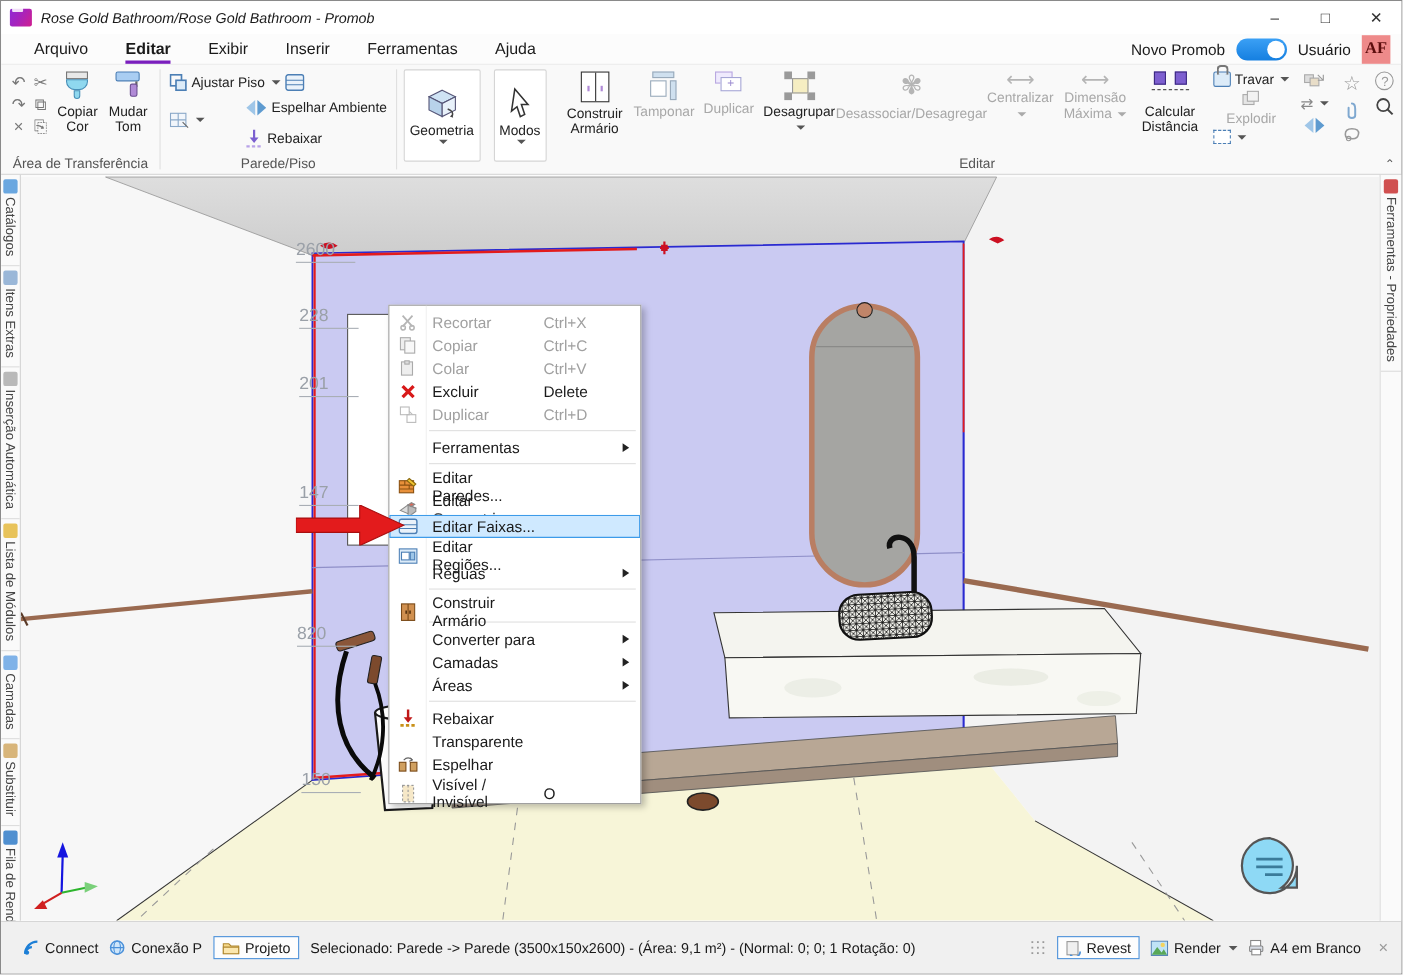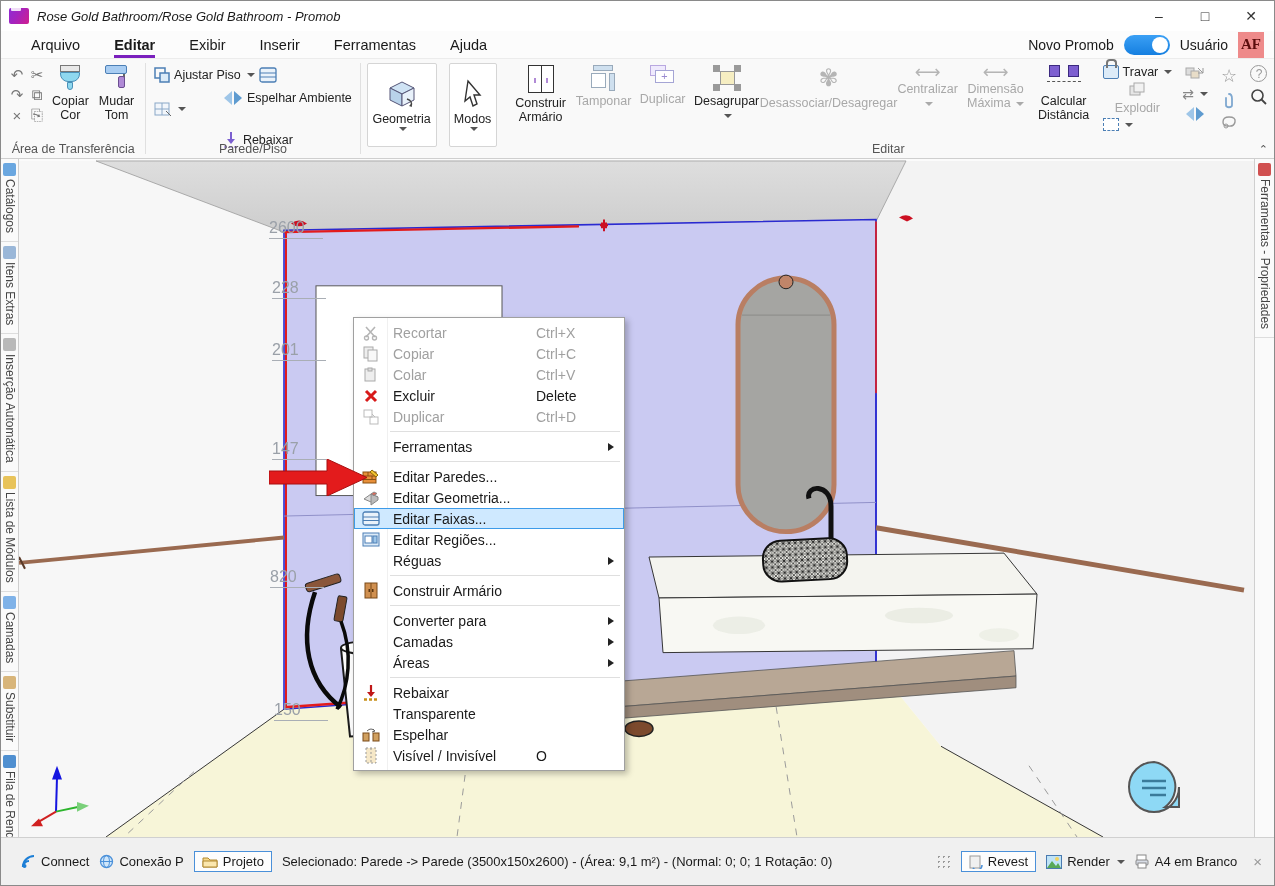--- a/index.html
+++ b/index.html
@@ -97,21 +97,21 @@
 
   .canvas { flex:1 1 auto; position:relative; background:#fbfbfb; overflow:hidden; }
   .scene-svg { position:absolute; inset:0; width:100%; height:100%; }
 
   .meas { position:absolute; color:#9aa0a8; font-size:16px; border-bottom:1.5px solid #a9aeb5; width:54px; line-height:1.1; padding-bottom:1px; }
 
   .warning { position:absolute; right:10px; top:648px; color:#e81123; font-size:15px; }
   .chat-bubble { position:absolute; left:1106px; top:600px; width:58px; height:58px; }
 
   
-  .ctx { position:absolute; left:334px; top:118px; width:272px; background:#fff; border:1px solid #a0a0a0; box-shadow:3px 3px 6px rgba(0,0,0,.25); padding:4px 0; font-size:14px; z-index:10;margin-top:40px; }
+  .ctx { position:absolute; left:334px; top:118px; width:230px; background:#fff; border:1px solid #a0a0a0; box-shadow:3px 3px 6px rgba(0,0,0,.25); padding:4px 0; font-size:14px; z-index:10; }
   .ctx-gutter { position:absolute; left:33px; top:0; bottom:0; width:1px; background:#f0f0f0; }
   .ctx-item { height:21px; display:grid; grid-template-columns:33px 1fr 72px 16px; align-items:center; position:relative; color:#1a1a1a; }
   .ctx-item .cicon { display:flex; align-items:center; justify-content:center; }
   .ctx-item .clabel { padding-left:6px; }
   .ctx-item .cshort { text-align:left; color:#1a1a1a; }
   .ctx-item.disabled, .ctx-item.disabled .cshort { color:#a0a0a0; }
   .ctx-item .carrow { width:0; height:0; border-top:4.5px solid transparent; border-bottom:4.5px solid transparent; border-left:6px solid #222; }
   .ctx-item.hl { background:#cfe9ff; box-shadow:inset 0 0 0 1px #3d9be9; }
   .ctx-sep-wrap { height:9px; display:flex; align-items:center; }
   .ctx-sep-wrap .line { flex:1; height:1px; background:#dfdfdf; margin-left:36px; margin-right:4px; }
@@ -212,21 +212,21 @@
           <div class="smallrow">
             <svg width="18" height="16">
                 <rect x="1" y="2" width="14" height="12" fill="#f2f6fb" stroke="#8aa8c8"></rect>
                 <line x1="1" y1="8" x2="15" y2="8" stroke="#8aa8c8"></line>
                 <line x1="8" y1="2" x2="8" y2="14" stroke="#8aa8c8"></line>
                 <path d="M12 10 l5 5" stroke="#666"></path>
               </svg>
             <span class="caret"></span>
           </div>
         </div>
-        <div style="display:flex; flex-direction:column; gap:22px;">
+        <div style="display:flex; flex-direction:column; gap:8px;">
           <div class="smallrow">
             <span class="ic i-mirror-tri"></span>
             <span>Espelhar Ambiente</span>
           </div>
           <div class="smallrow">
             <svg width="16" height="18">
                 <path d="M8 1 v9" stroke="#7b5fd0" stroke-width="2"></path>
                 <path d="M4 8 l4 5 4-5 z" fill="#7b5fd0"></path>
                 <line x1="1" y1="16" x2="15" y2="16" stroke="#b8a2e8" stroke-width="2" stroke-dasharray="3,2"></line>
               </svg>

